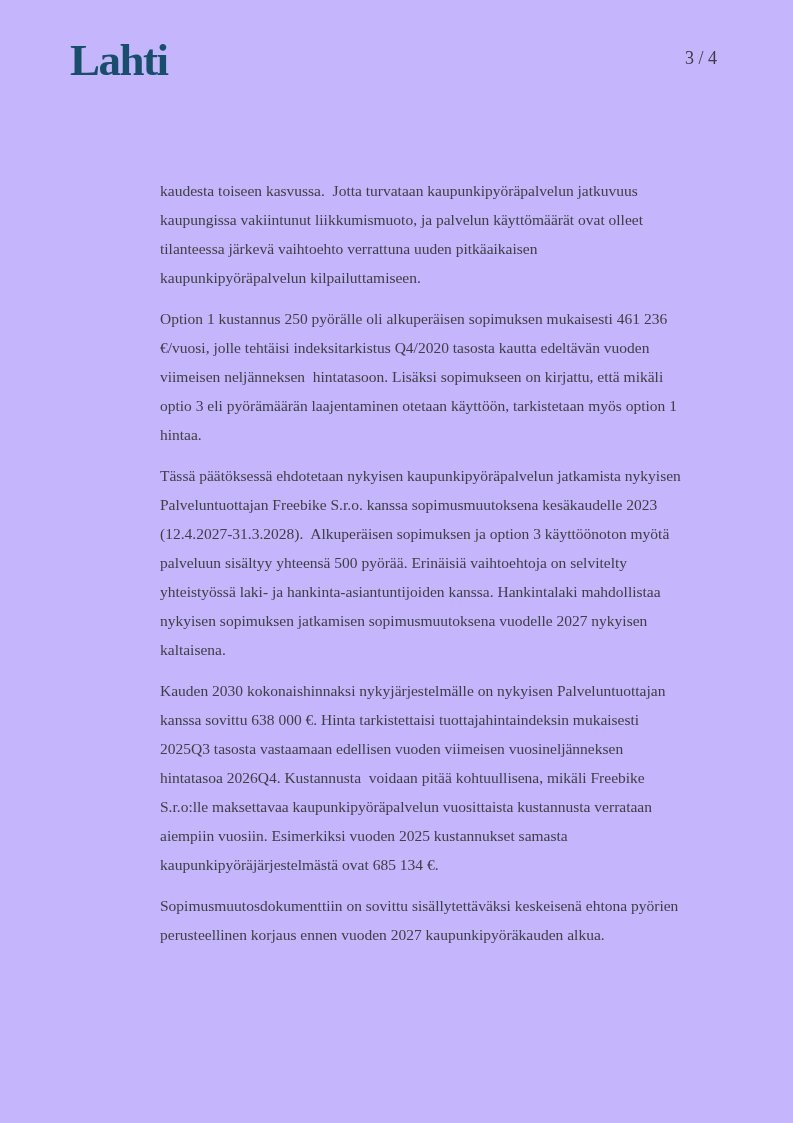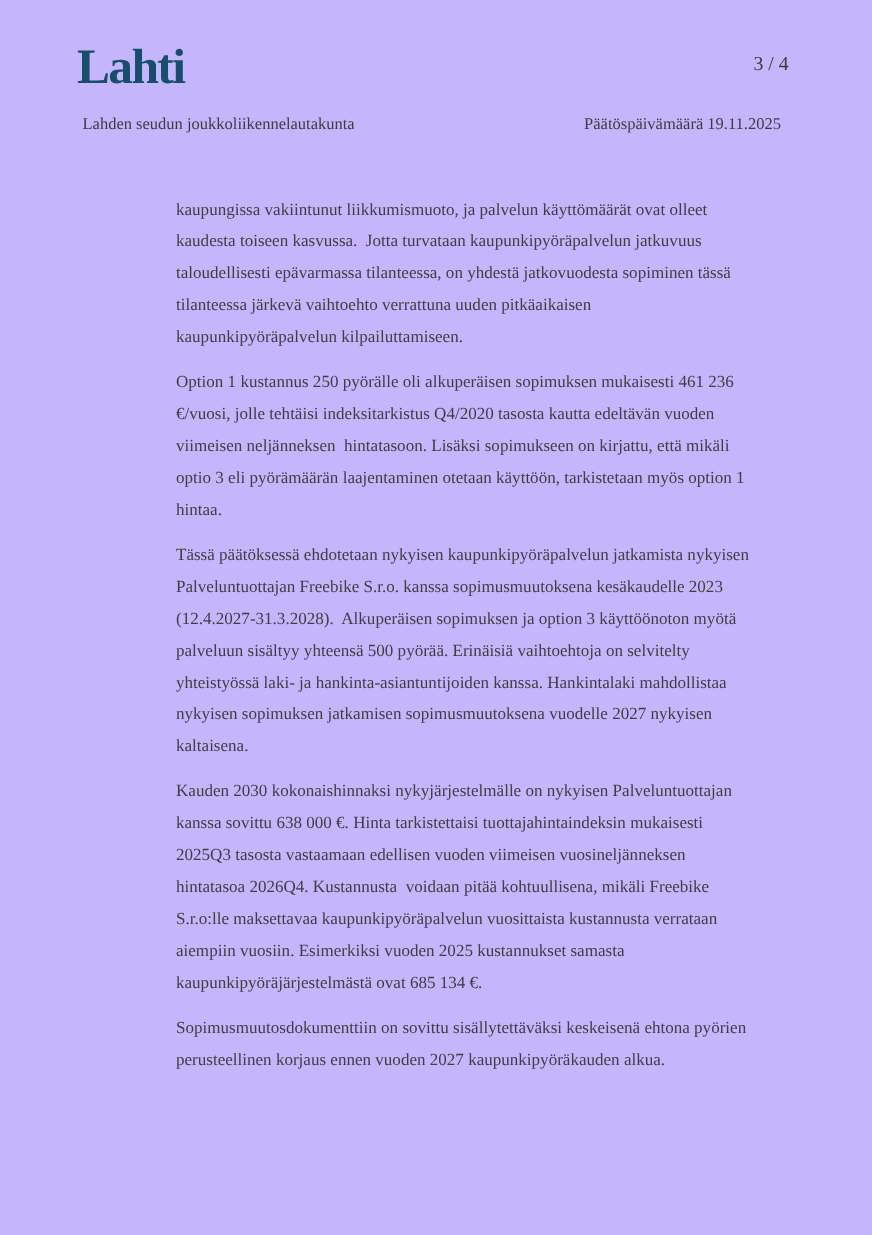--- a/index.html
+++ b/index.html
@@ -61,30 +61,25 @@
   }
 </style>
 </head>
 <body>
 
 <div class="page">
   <div class="logo" style="color: rgb(23, 79, 106);">Lahti</div>
 
   <div class="page-indicator">3 / 4</div>
 
-  <div class="header-row">
-    <span class="committee">Lahden seudun joukkoliikennelautakunta</span>
-    <span class="date">Päätöspäivämäärä 19.11.2025</span>
-  </div>
 
   <div class="doc-body">
       <div class="paragraph">
+        <div class="line">kaudesta toiseen kasvussa.  Jotta turvataan kaupunkipyöräpalvelun jatkuvuus</div>
         <div class="line">kaupungissa vakiintunut liikkumismuoto, ja palvelun käyttömäärät ovat olleet</div>
-        <div class="line">kaudesta toiseen kasvussa.  Jotta turvataan kaupunkipyöräpalvelun jatkuvuus</div>
-        <div class="line">taloudellisesti epävarmassa tilanteessa, on yhdestä jatkovuodesta sopiminen tässä</div>
         <div class="line">tilanteessa järkevä vaihtoehto verrattuna uuden pitkäaikaisen</div>
         <div class="line">kaupunkipyöräpalvelun kilpailuttamiseen.</div>
       </div>
       <div class="paragraph">
         <div class="line">Option 1 kustannus 250 pyörälle oli alkuperäisen sopimuksen mukaisesti 461 236</div>
         <div class="line">€/vuosi, jolle tehtäisi indeksitarkistus Q4/2020 tasosta kautta edeltävän vuoden</div>
         <div class="line">viimeisen neljänneksen  hintatasoon. Lisäksi sopimukseen on kirjattu, että mikäli</div>
         <div class="line">optio 3 eli pyörämäärän laajentaminen otetaan käyttöön, tarkistetaan myös option 1</div>
         <div class="line">hintaa.</div>
       </div>

